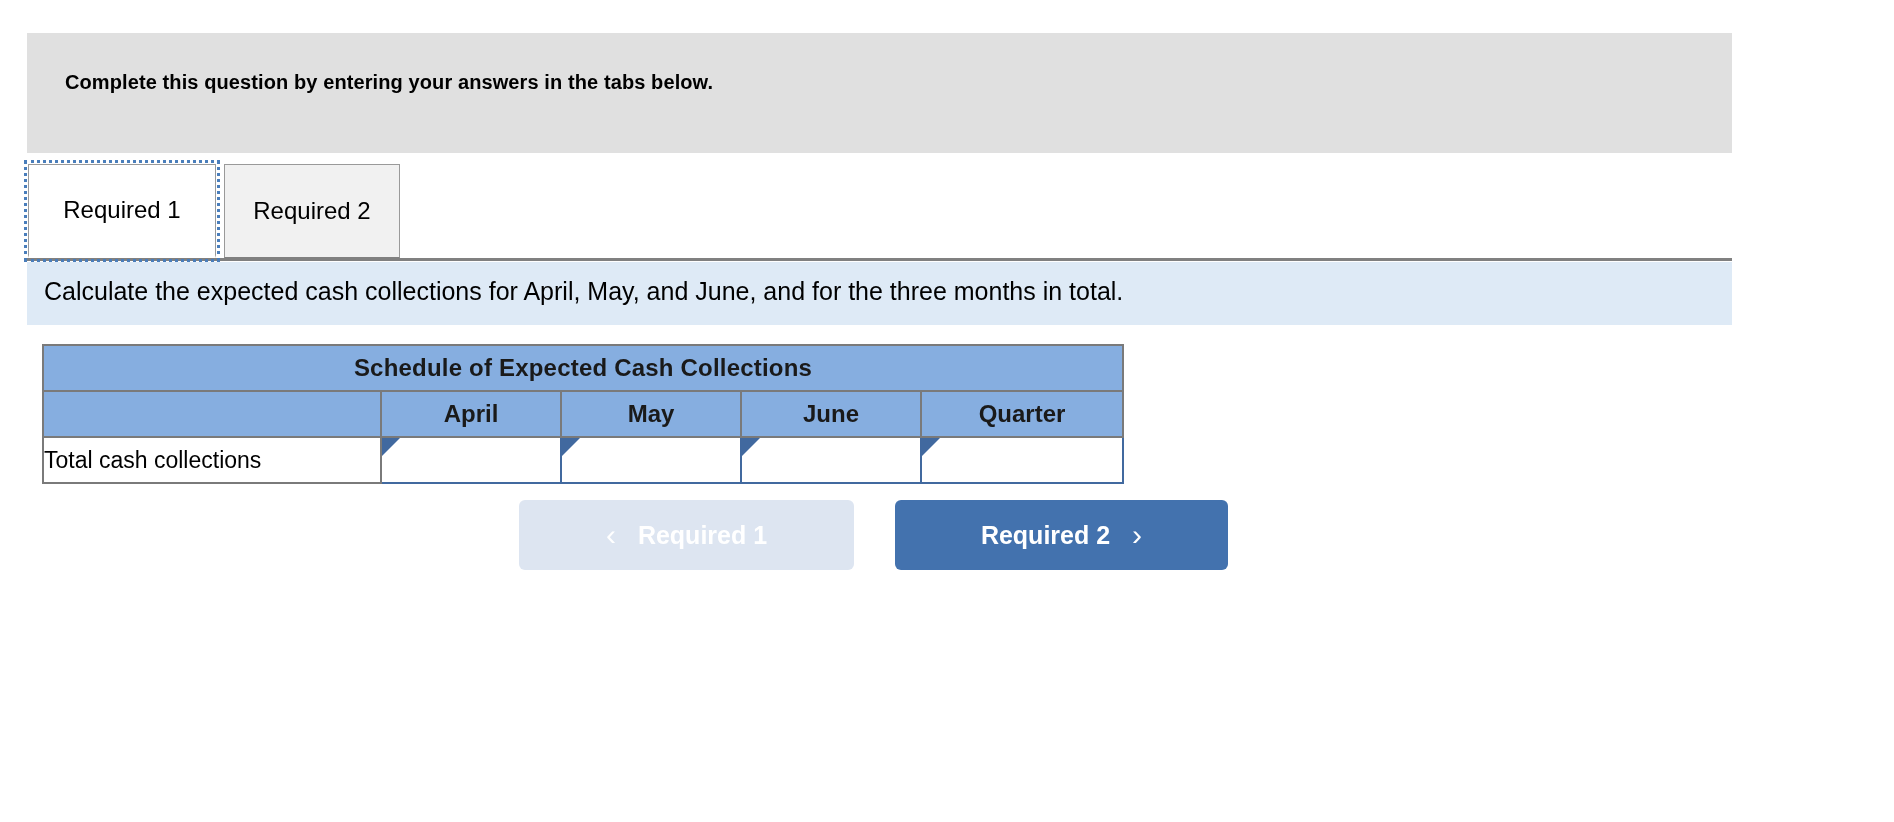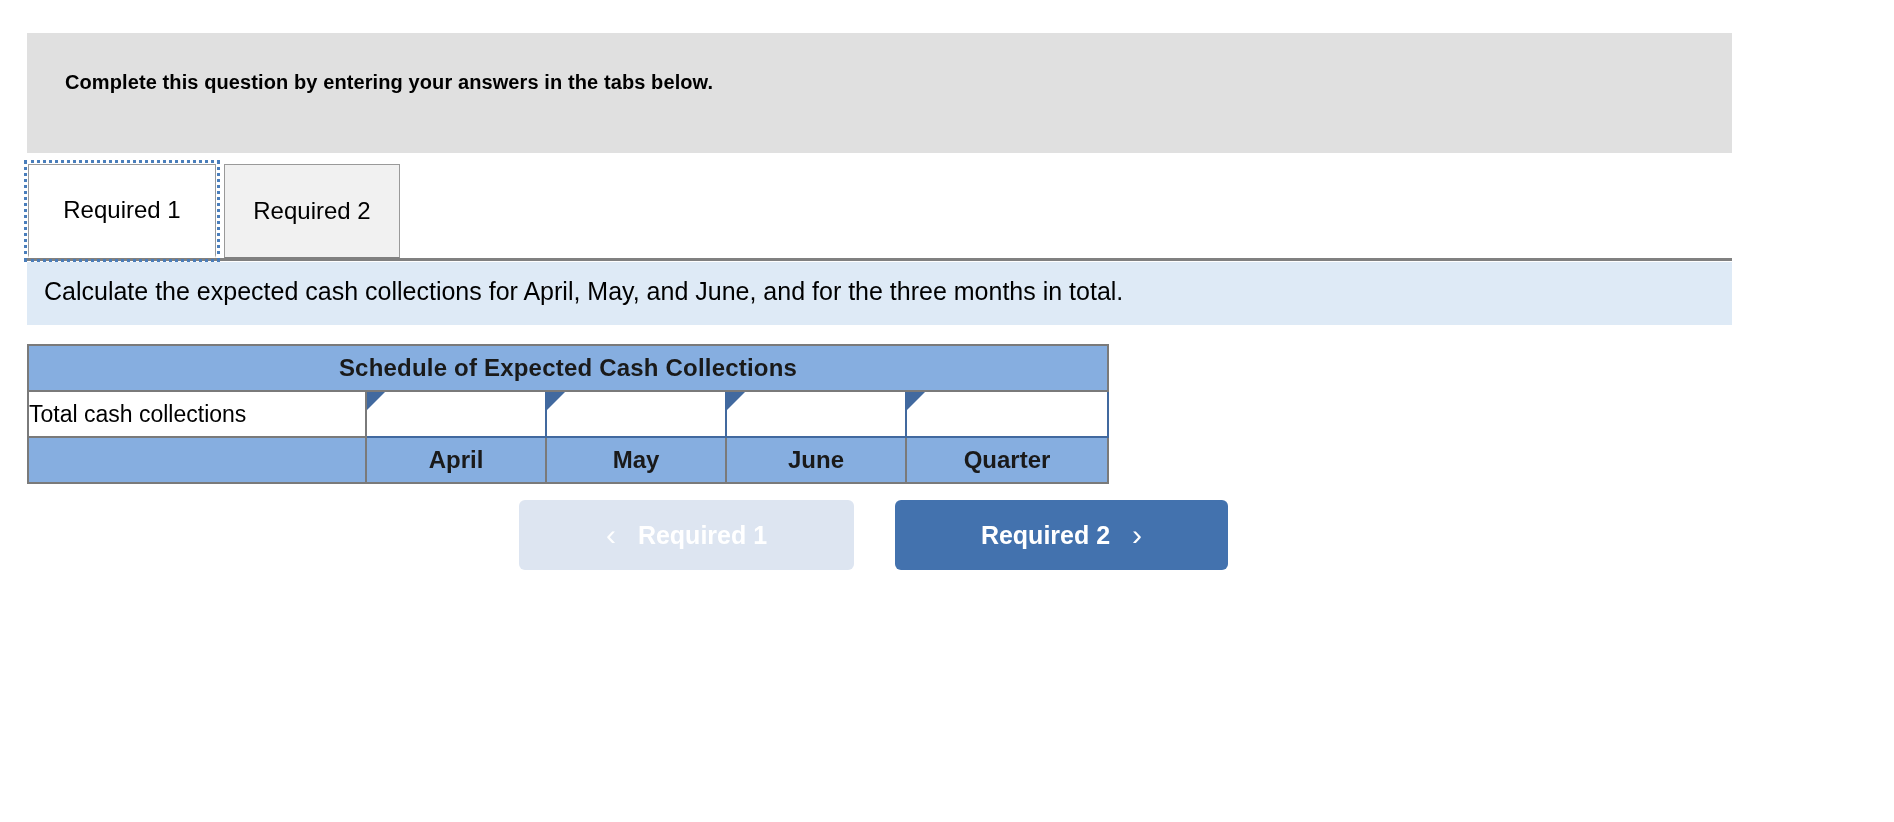--- a/index.html
+++ b/index.html
@@ -108,21 +108,21 @@
     left: 17px;
     top: 15px;
     font-size: 25px;
     color: #000000;
     white-space: nowrap;
   }
 
   
   .schedule-table {
     position: absolute;
-    left: 27px;
+    left: 42px;
     top: 344px;
     border-collapse: collapse;
     table-layout: fixed;
     background: #8b5cf6;
     border-radius: 22px;
   }
   .schedule-table td,
   .schedule-table th {
     border: 2px solid #7a7a7a;
     padding: 0;
@@ -247,45 +247,45 @@
 <div class="req-strip">
   <div class="req-strip-text">Calculate the expected cash collections for April, May, and June, and for the three months in total.</div>
 </div>
 
 <table class="schedule-table">
   <tbody>
     <tr>
       <td class="tbl-title" colspan="5">Schedule of Expected Cash Collections</td>
     </tr>
     <tr>
-      <td class="tbl-rowlabel w-label">Total cash collections</td>
-      <td class="tbl-inputcell w-month">
-        <span class="cell-marker"></span>
-        <span></span>
-      </td>
-      <td class="tbl-inputcell w-month">
-        <span class="cell-marker"></span>
-        <span></span>
-      </td>
-      <td class="tbl-inputcell w-month">
-        <span class="cell-marker"></span>
-        <span></span>
-      </td>
-      <td class="tbl-inputcell w-quarter">
-        <span class="cell-marker"></span>
-        <span></span>
-      </td>
-    </tr>
-    <tr>
       <th class="tbl-colhead-blank w-label"></th>
       <th class="tbl-colhead w-month">April</th>
       <th class="tbl-colhead w-month">May</th>
       <th class="tbl-colhead w-month">June</th>
       <th class="tbl-colhead w-quarter">Quarter</th>
     </tr>
+    <tr>
+      <td class="tbl-rowlabel w-label">Total cash collections</td>
+      <td class="tbl-inputcell w-month">
+        <span class="cell-marker"></span>
+        <span></span>
+      </td>
+      <td class="tbl-inputcell w-month">
+        <span class="cell-marker"></span>
+        <span></span>
+      </td>
+      <td class="tbl-inputcell w-month">
+        <span class="cell-marker"></span>
+        <span></span>
+      </td>
+      <td class="tbl-inputcell w-quarter">
+        <span class="cell-marker"></span>
+        <span></span>
+      </td>
+    </tr>
   </tbody>
 </table>
 
 <div class="nav-row">
   <div class="nav-btn nav-prev">
     <span class="chev">‹</span>
     <span>Required 1</span>
   </div>
   <div class="nav-btn nav-next">
     <span>Required 2</span>

